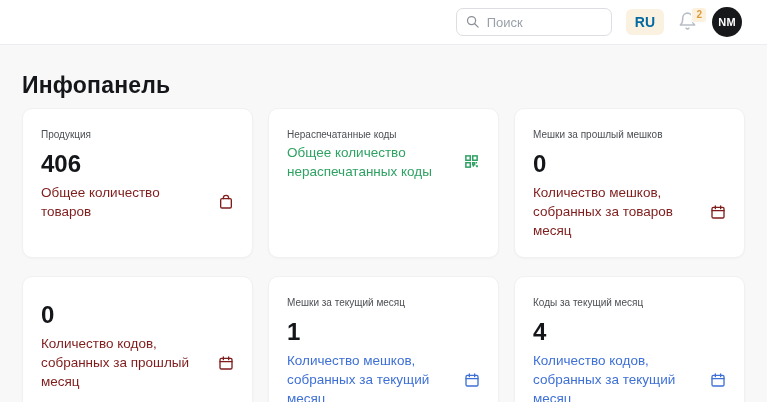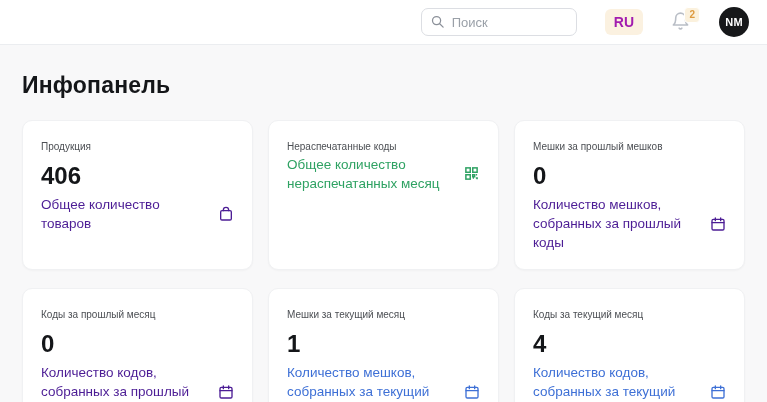--- a/index.html
+++ b/index.html
@@ -6,73 +6,73 @@
   html,body { width:767px; height:402px; overflow:hidden; }
   body {
     font-family:"Liberation Sans", sans-serif;
     background:#f8f8f9;
     color:#1a1c1f;
   }
   
   .topbar {
     height:45px; background:#ffffff; border-bottom:1px solid #ebedf0;
     display:flex; align-items:center; justify-content:flex-end;
-    padding:0 18px; gap:28px;
+    padding:0 25px; gap:14px;
   }
   .search-wrap { position:relative; }
   .search-wrap input {
     width:156px; height:28px; border:1px solid #dcdee3; border-radius:7px;
     padding:0 10px 0 30px; font-size:13px; color:#3a3d42; outline:none;
     font-family:"Liberation Sans", sans-serif; background:#fff;
   }
   .search-wrap input::placeholder { color:#9aa0a8; }
   .search-icon {
     position:absolute; left:9px; top:6px; width:15px; height:15px; color:#8b9099;
   }
   .lang-btn {
-    background:#fbf1e0; color:#a21caf; font-weight:700; font-size:14px;
+    background:#fbf1e0; color:#0369a1; font-weight:700; font-size:14px;
     border:none; border-radius:6px; padding:5px 9px; cursor:pointer;
     font-family:"Liberation Sans", sans-serif;
   }
   .bell-wrap { position:relative; width:20px; height:22px; cursor:pointer; }
   .bell-icon { width:19px; height:20px; color:#b9bec6; margin-top:3px; }
   .badge {
     position:absolute; top:-4px; right:-9px;
     background:#fbf1dd; color:#dd9a3f; font-size:10px; font-weight:700;
     border-radius:4px; padding:1px 4px; line-height:12px; border:1px solid #fff;
   }
   .avatar {
     width:30px; height:30px; border-radius:50%; background:#17181a;
     color:#ffffff; font-size:11px; font-weight:700;
     display:flex; align-items:center; justify-content:center; cursor:pointer;
     letter-spacing:.3px;
   }
   
   .page-title {
     font-size:23px; font-weight:700; color:#141619;
-    margin:27px 22px 21px 22px; letter-spacing:.2px;
+    margin:27px 22px 9px 22px; letter-spacing:.2px;
   }
   .cards-grid {
     display:grid; grid-template-columns:repeat(3,1fr);
     gap:18px 15px; padding:0 22px 16px 22px;
   }
   .card {
     background:#ffffff; border:1px solid #f0f1f3; border-radius:10px;
     padding:17px 18px; min-height:120px;
     box-shadow:0 1px 2px rgba(20,22,25,.03);
     display:flex; flex-direction:column;
   }
   .card-title { font-size:10px; color:#4c4f54; line-height:17px; }
   .card-value { font-size:24px; font-weight:700; color:#141619; margin:7px 0 5px 0; line-height:28px; }
   .card-sub {
     display:flex; align-items:center; gap:7px; font-size:13.5px; line-height:19px;
   }
   .card-sub .sub-text { flex:0 1 auto; }
   .card-sub .sub-icon { flex:0 0 auto; width:16px; height:16px; display:block; }
-  .accent-orange { color:#4c1d95; }
+  .accent-orange { color:#7f1d1d; }
   .accent-green  { color:#2fa263; }
   .accent-blue   { color:#3e70d6; }
   svg { display:block; }
 </style>
 </head>
 <body>
 
 <header class="topbar">
   <div class="search-wrap">
     <span class="search-icon">
@@ -113,50 +113,49 @@
           <rect x="4" y="7" width="16" height="14" rx="2"></rect>
           <path d="M8 7V6a4 4 0 0 1 8 0v1"></path>
         </svg>
       </span>
     </div>
   </section>
 
   <section class="card">
     <div class="card-title">Нераспечатанные коды</div>
     <div class="card-sub accent-green">
-      <span class="sub-text">Общее количество нераспечатанных месяц</span>
+      <span class="sub-text">Общее количество нераспечатанных коды</span>
       <span class="sub-icon">
         <svg viewBox="0 0 24 24" width="15" height="15" fill="none" stroke="currentColor" stroke-width="2.4">
           <rect x="3" y="3" width="7" height="7"></rect>
           <rect x="14" y="3" width="7" height="7"></rect>
           <rect x="3" y="14" width="7" height="7"></rect>
           <path d="M14 14h3v3h-3z M19 14h2 M14 19h2 M19 19h2v2"></path>
         </svg>
       </span>
     </div>
   </section>
 
   <section class="card">
     <div class="card-title">Мешки за прошлый мешков</div>
     <div class="card-value">0</div>
     <div class="card-sub accent-orange">
-      <span class="sub-text">Количество мешков, собранных за прошлый коды</span>
-      <span class="sub-icon">
-        <svg viewBox="0 0 24 24" width="16" height="16" fill="none" stroke="currentColor" stroke-width="2" stroke-linecap="round" stroke-linejoin="round">
-          <rect x="3" y="5" width="18" height="16" rx="2"></rect>
-          <line x1="8" y1="3" x2="8" y2="7"></line>
-            <line x1="16" y1="3" x2="16" y2="7"></line>
-          <line x1="3" y1="10" x2="21" y2="10"></line>
-        </svg>
-      </span>
-    </div>
-  </section>
-
-  <section class="card">
-    <div class="card-title">Коды за прошлый месяц</div>
+      <span class="sub-text">Количество мешков, собранных за товаров месяц</span>
+      <span class="sub-icon">
+        <svg viewBox="0 0 24 24" width="16" height="16" fill="none" stroke="currentColor" stroke-width="2" stroke-linecap="round" stroke-linejoin="round">
+          <rect x="3" y="5" width="18" height="16" rx="2"></rect>
+          <line x1="8" y1="3" x2="8" y2="7"></line>
+            <line x1="16" y1="3" x2="16" y2="7"></line>
+          <line x1="3" y1="10" x2="21" y2="10"></line>
+        </svg>
+      </span>
+    </div>
+  </section>
+
+  <section class="card">
     <div class="card-value">0</div>
     <div class="card-sub accent-orange">
       <span class="sub-text">Количество кодов, собранных за прошлый месяц</span>
       <span class="sub-icon">
         <svg viewBox="0 0 24 24" width="16" height="16" fill="none" stroke="currentColor" stroke-width="2" stroke-linecap="round" stroke-linejoin="round">
           <rect x="3" y="5" width="18" height="16" rx="2"></rect>
           <line x1="8" y1="3" x2="8" y2="7"></line>
             <line x1="16" y1="3" x2="16" y2="7"></line>
           <line x1="3" y1="10" x2="21" y2="10"></line>
         </svg>

